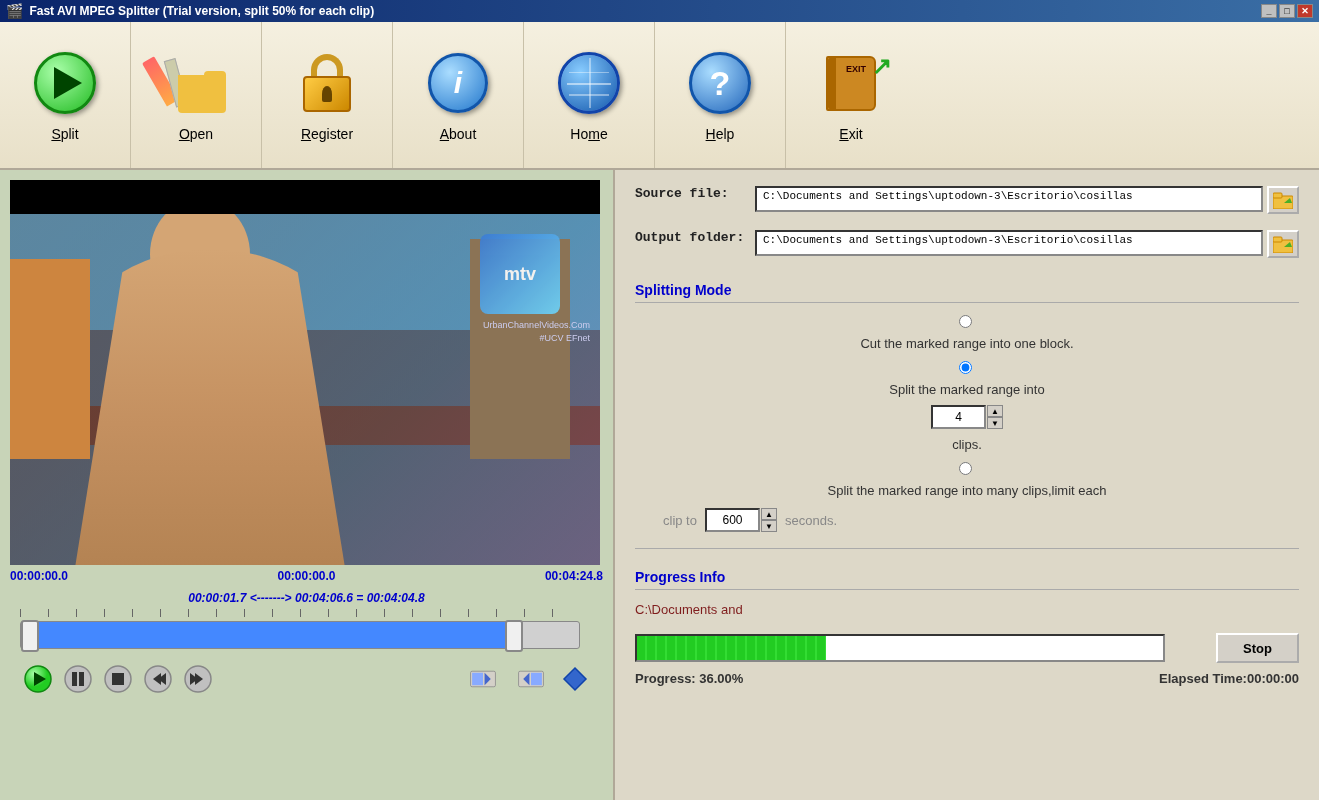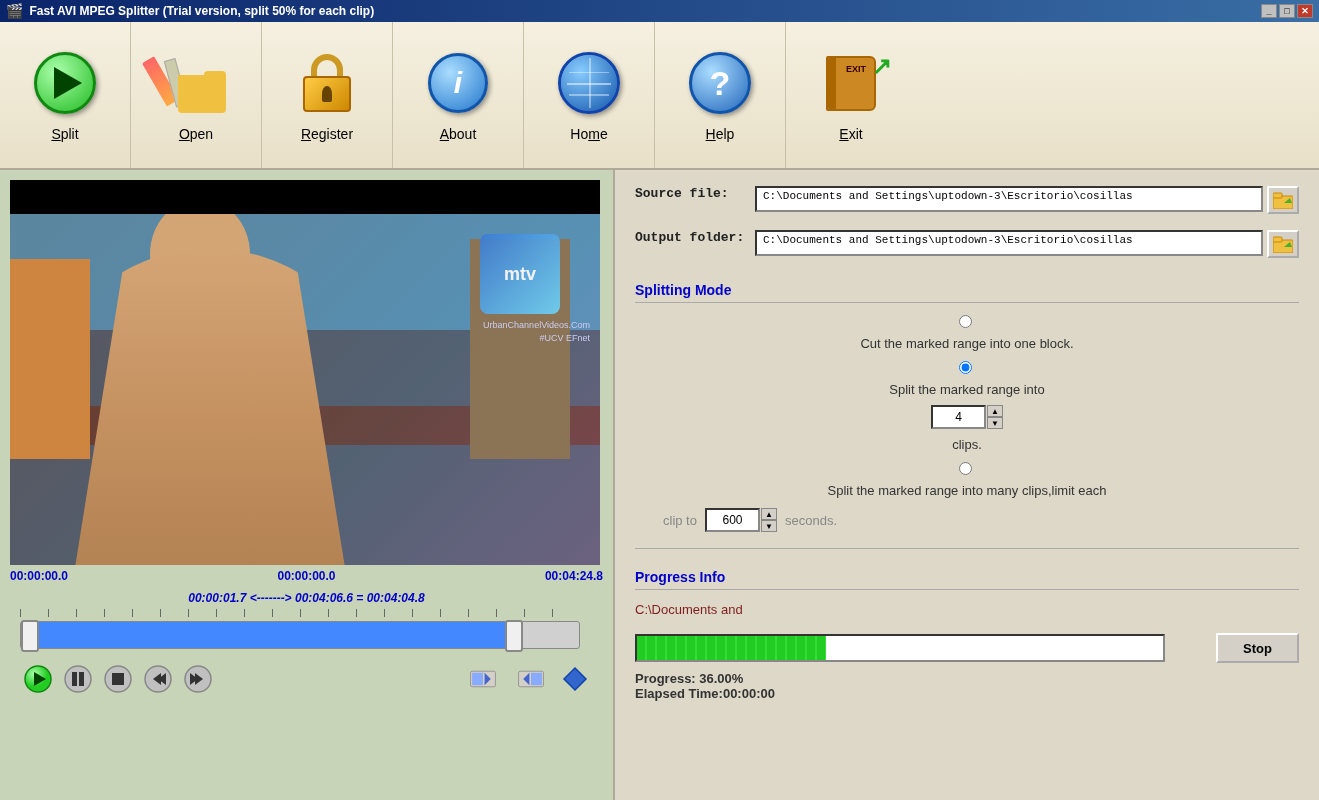--- a/index.html
+++ b/index.html
@@ -413,21 +413,20 @@
       font-weight: bold;
       cursor: pointer;
       margin-left: 41px;
     }
     .progress-footer {
       display: flex;
       justify-content: space-between;
       font-size: 13px;
       color: #333;
       font-weight: bold;
-      flex-direction: column;
     }
     .icon-info {
       width: 60px; height: 60px;
       border-radius: 50%;
       background: radial-gradient(circle at 35% 30%, #aaddff, #2277cc);
       border: 3px solid #1155aa;
       display: flex;
       align-items: center;
       justify-content: center;
       color: white;

